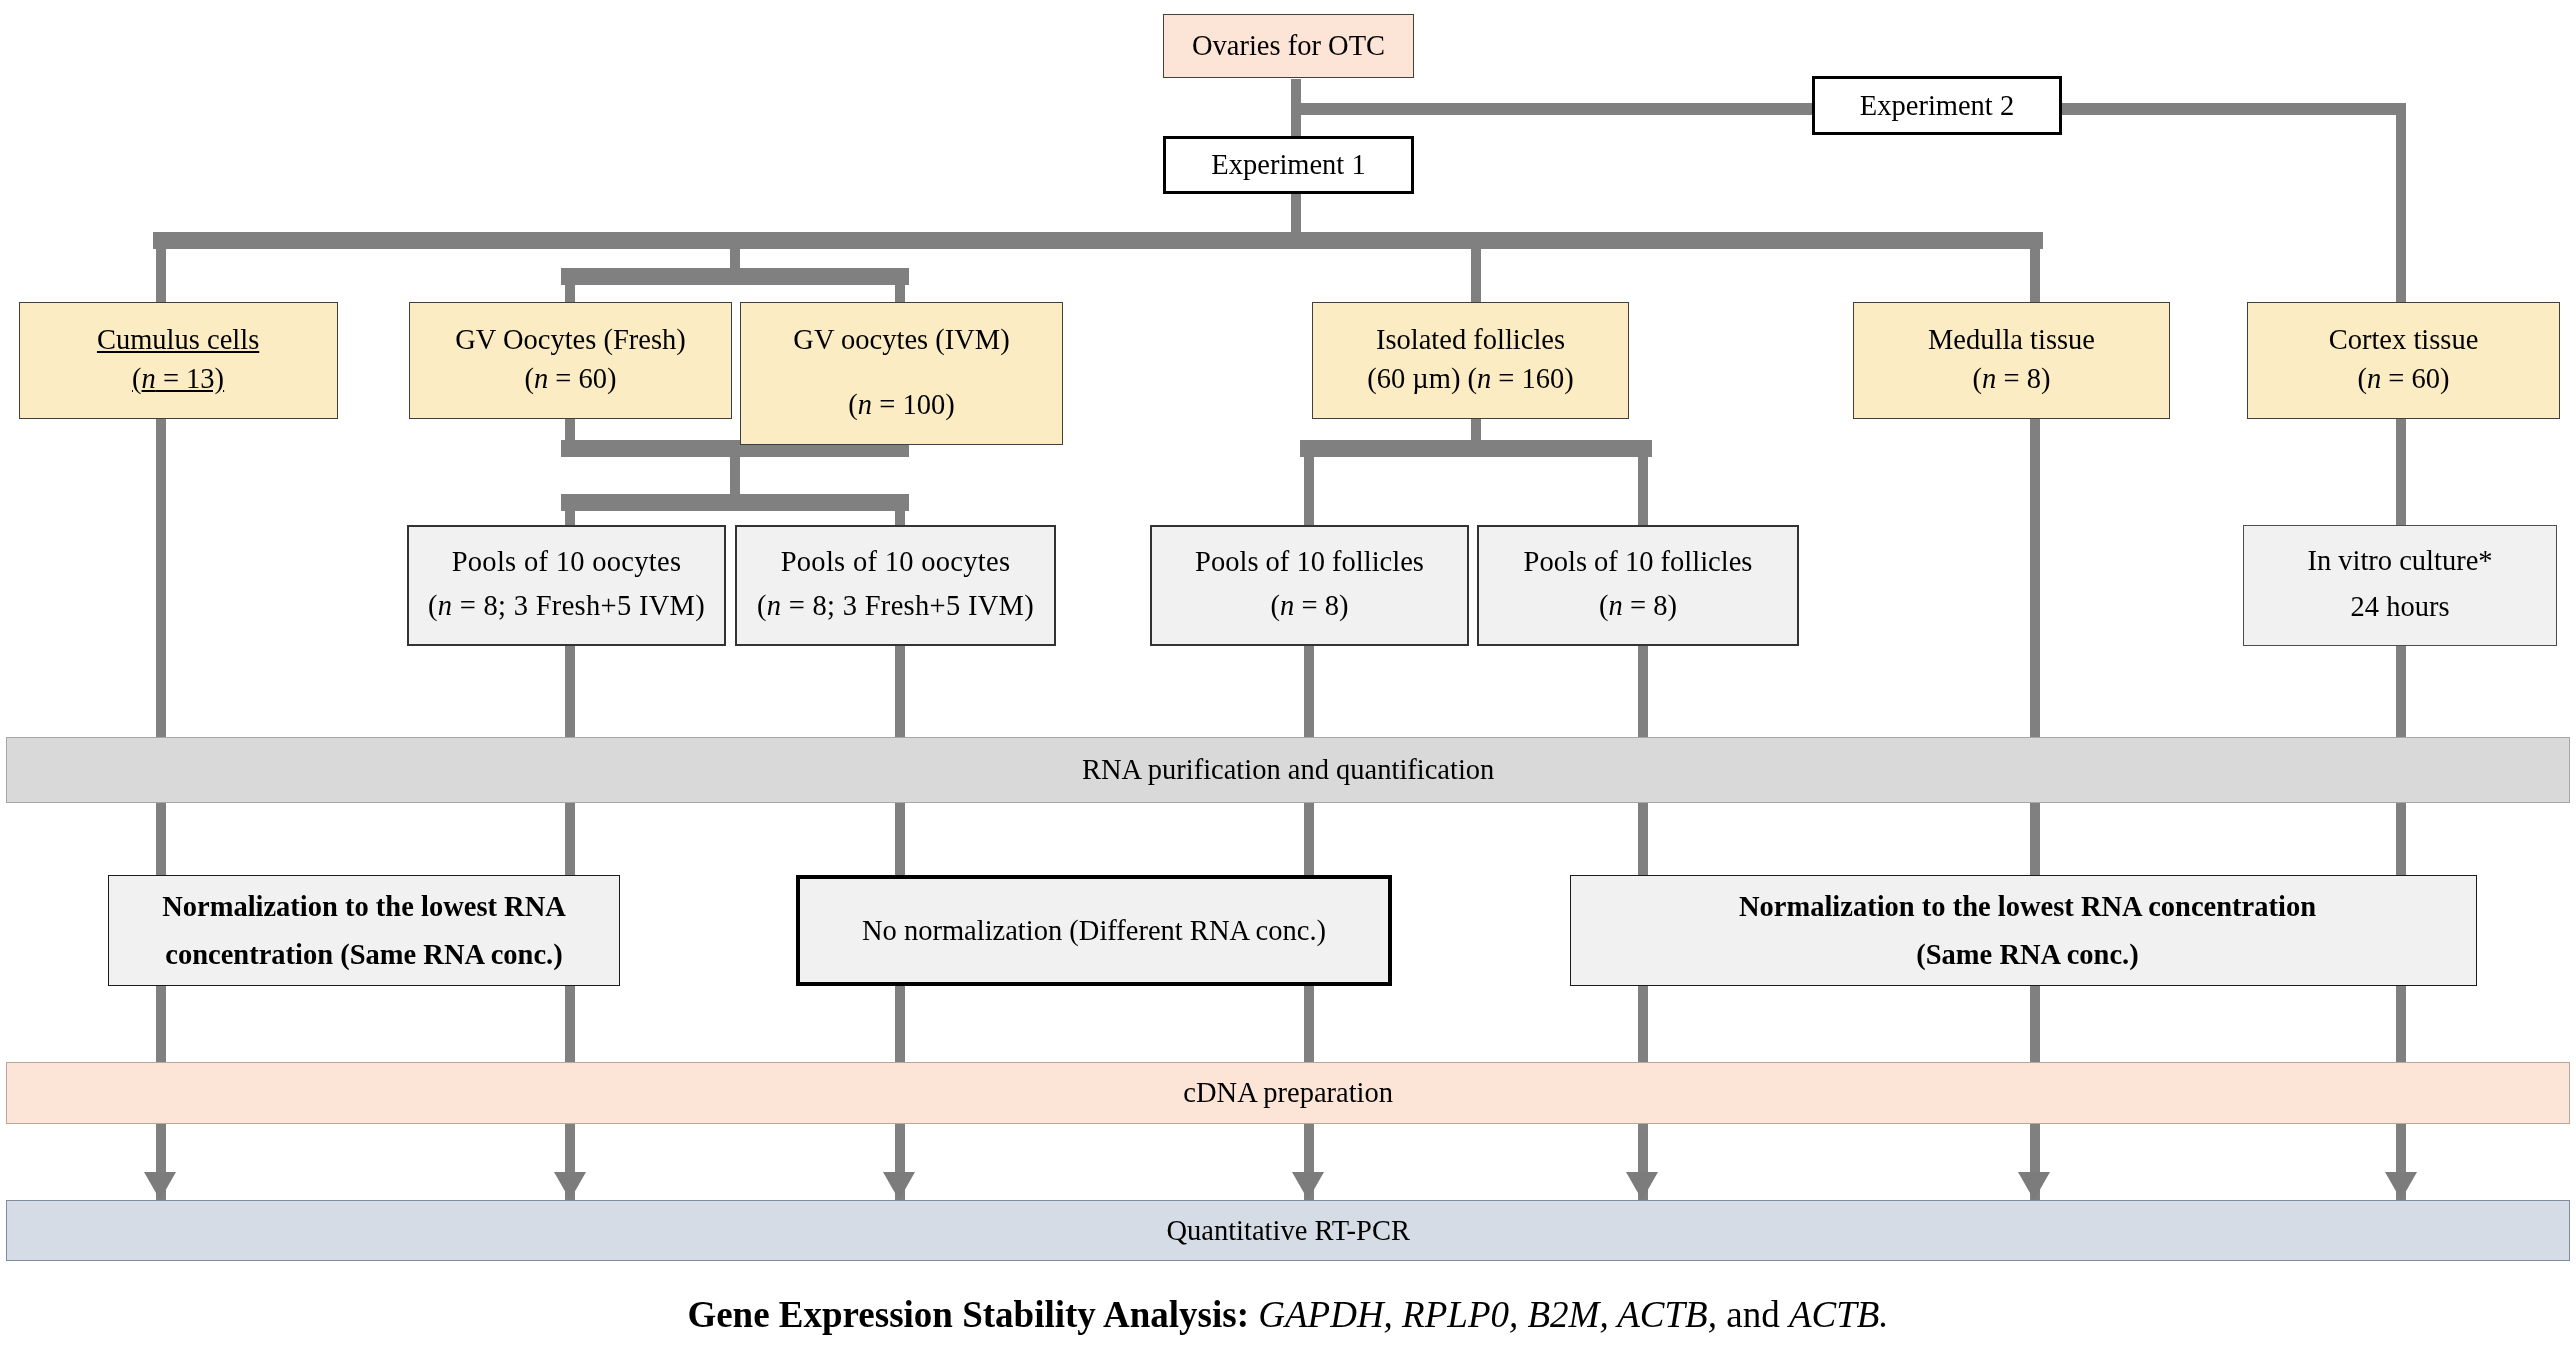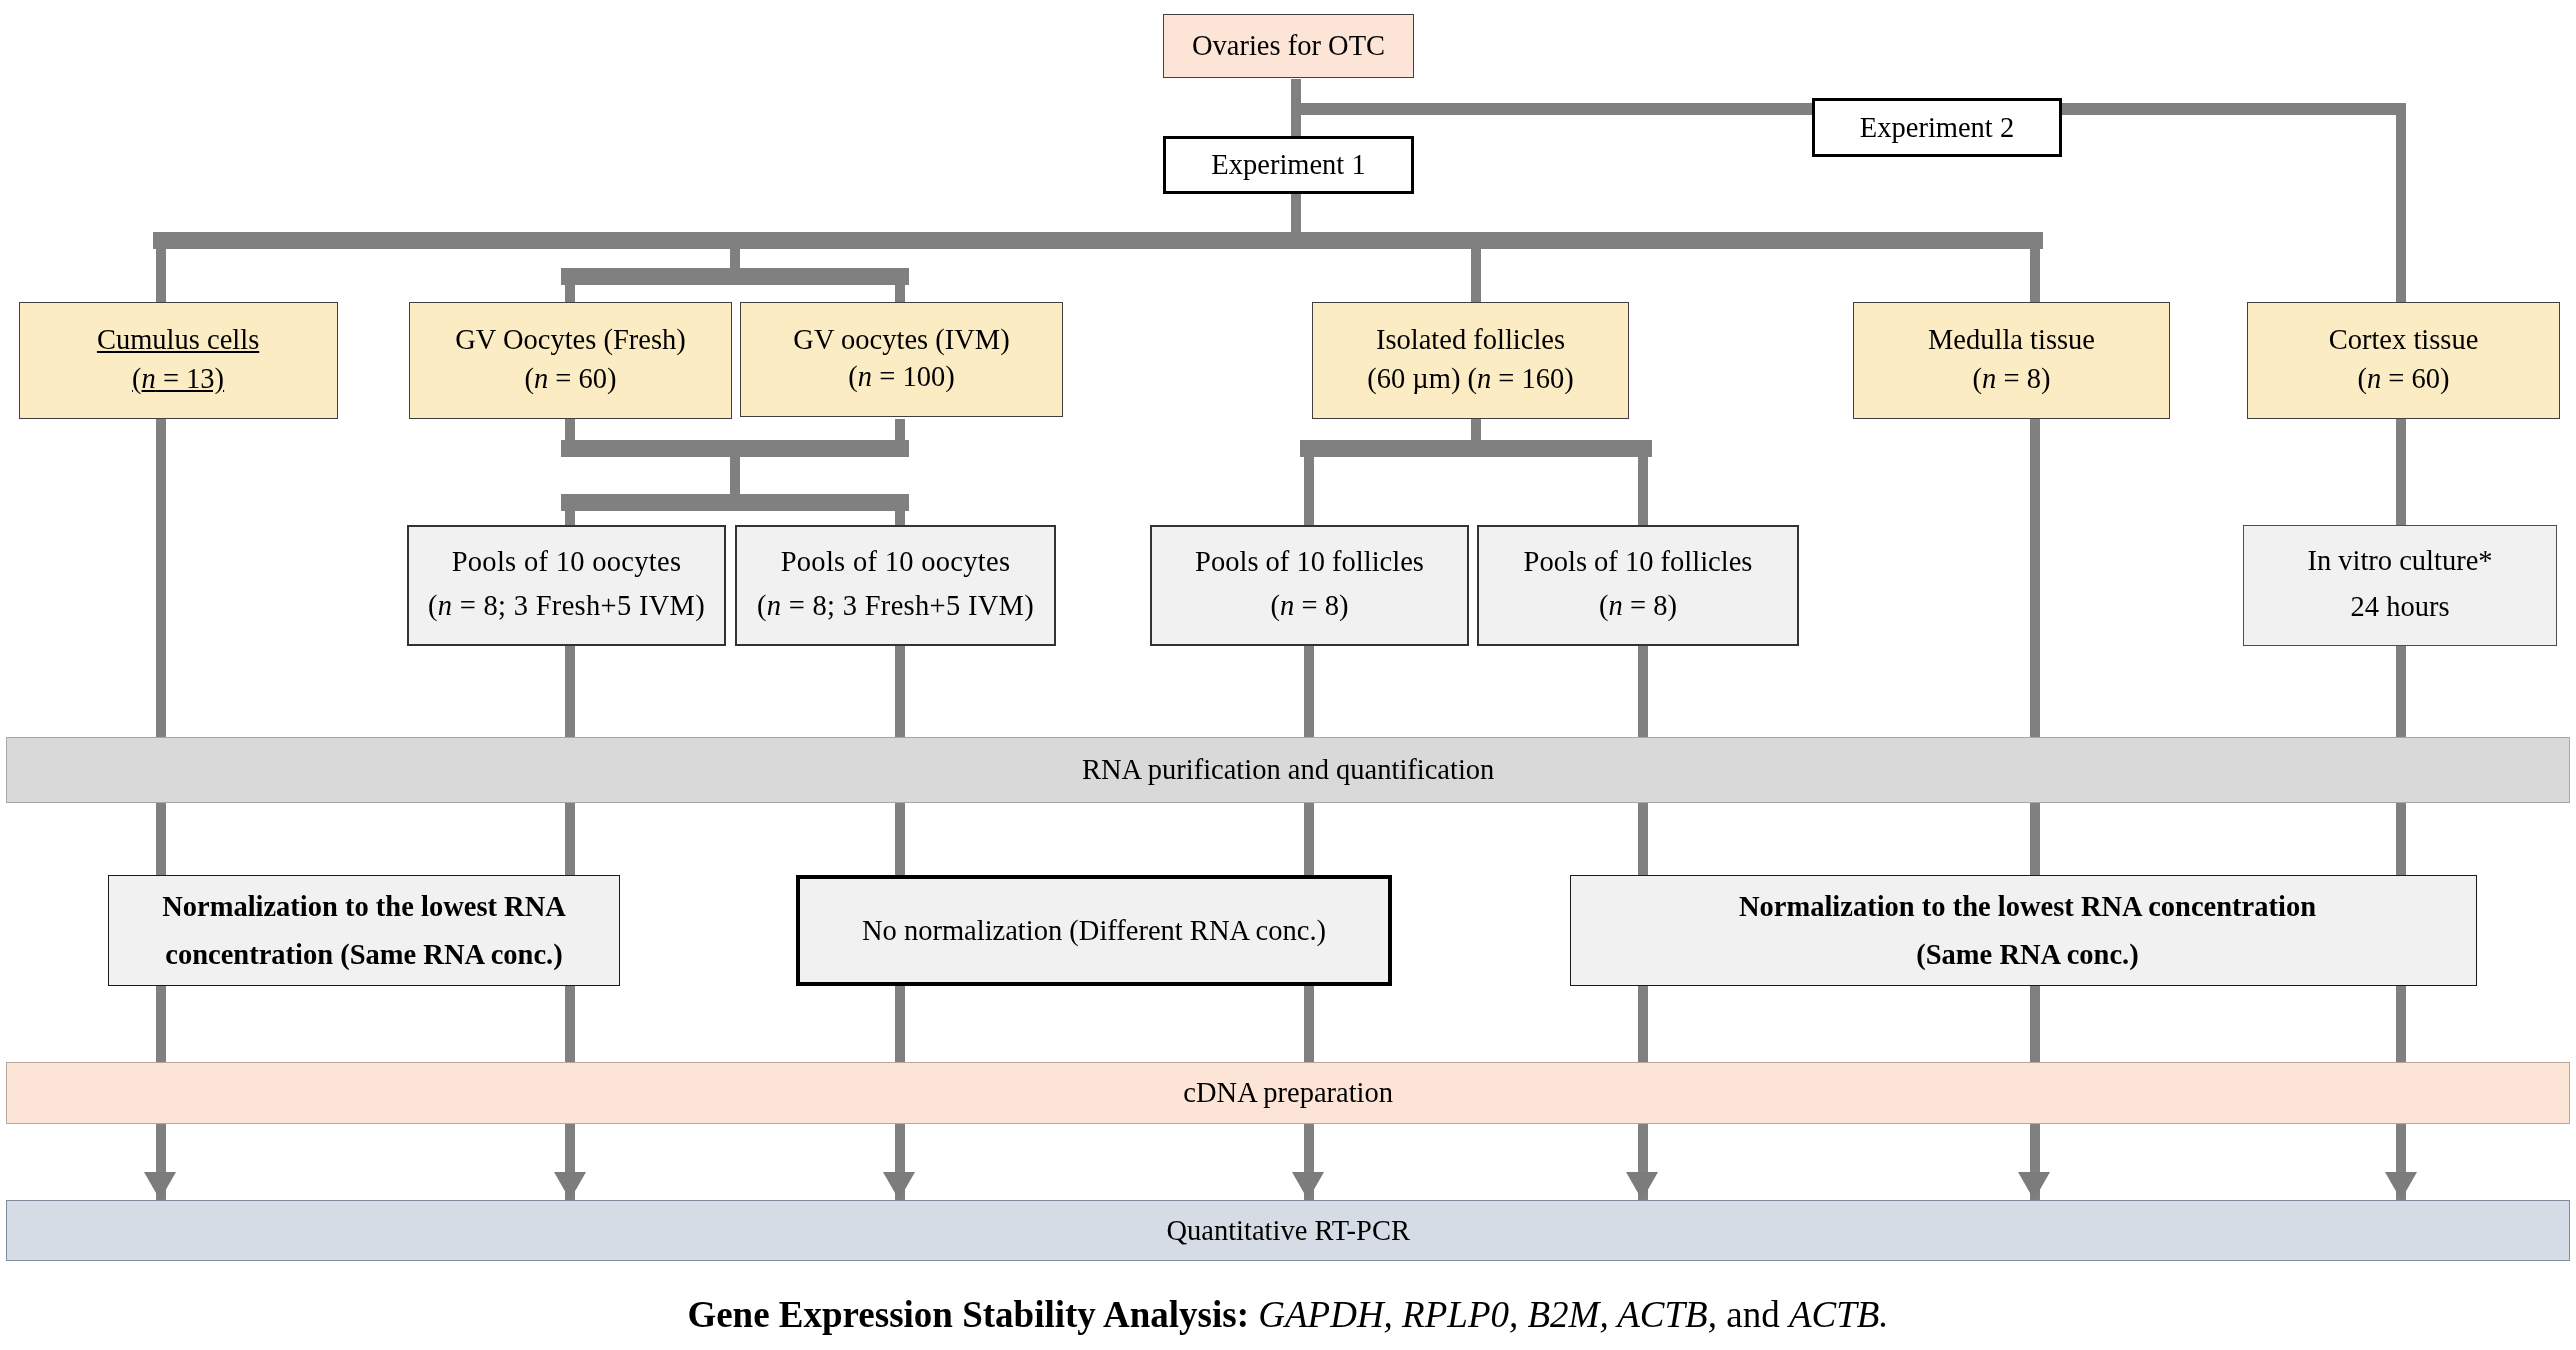--- a/index.html
+++ b/index.html
@@ -93,35 +93,35 @@
   <div class="arrowhead" style="left:2385px; top:1172px;"></div>
 
   <div class="box ovaries" style="left:1163px; top:14.2px; width:251px; height:64px;">
     <span>Ovaries for OTC</span>
   </div>
 
   <div class="box topbox" style="left:1163px; top:136px; width:251px; height:58px;">
     <span>Experiment 1</span>
   </div>
 
-  <div class="box topbox" style="left:1812px; top:76px; width:250px; height:59px;margin-top:22px;">
+  <div class="box topbox" style="left:1812px; top:76px; width:250px; height:59px;">
     <span>Experiment 2</span>
   </div>
 
   <div class="box sample" style="left:18.6px; top:302px; width:319px; height:117px;text-decoration:underline;">
     <span>Cumulus cells</span>
     <span class="nline"><span>(</span><i>n</i><span> = 13)</span></span>
   </div>
 
   <div class="box sample" style="left:409px; top:302px; width:323px; height:117px;">
     <span>GV Oocytes (Fresh)</span>
     <span class="nline"><span>(</span><i>n</i><span> = 60)</span></span>
   </div>
 
-  <div class="box sample" style="left:740px; top:302px; width:323px; height:115px;">
+  <div class="box sample" style="left:740px; top:302px; width:323px; height:143px;">
     <span>GV oocytes (IVM)</span>
     <span class="nline"><span>(</span><i>n</i><span> = 100)</span></span>
   </div>
 
   <div class="box sample" style="left:1312px; top:302px; width:317px; height:117px;">
     <span>Isolated follicles</span>
     <span class="nline"><span>(60 µm) (</span><i>n</i><span> = 160)</span></span>
   </div>
 
   <div class="box sample" style="left:1853px; top:302px; width:317px; height:117px;">

